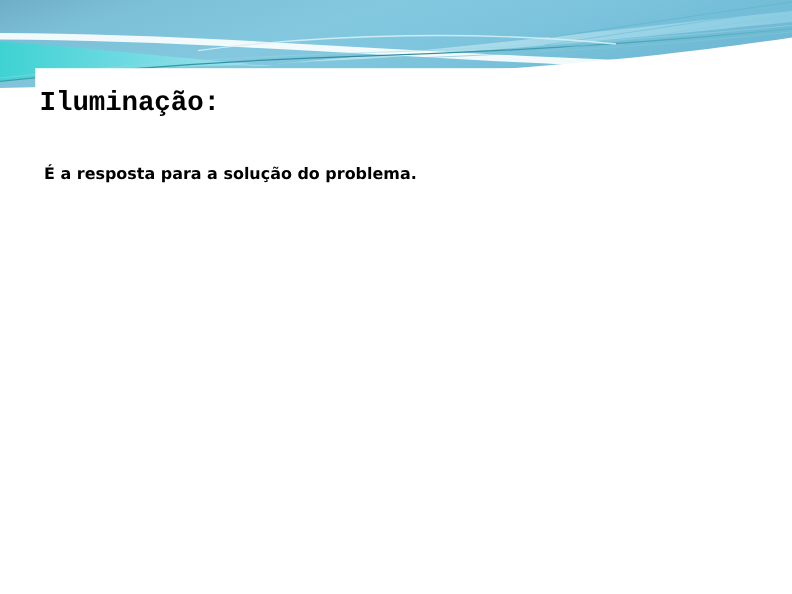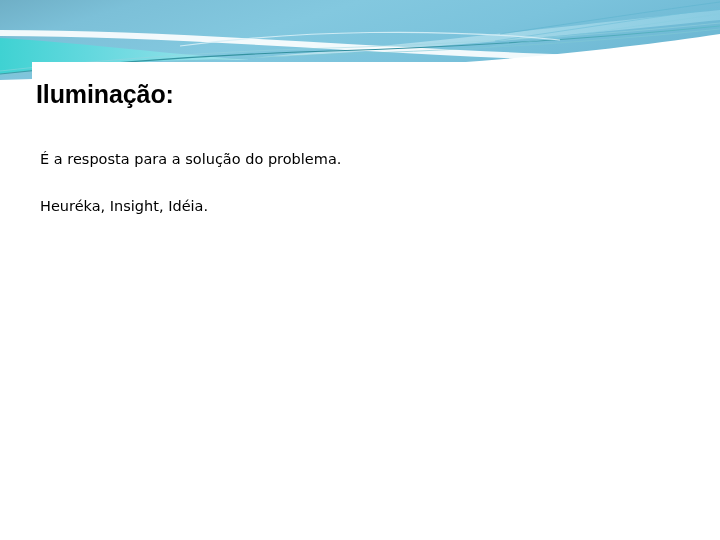--- a/index.html
+++ b/index.html
@@ -48,21 +48,21 @@
     background: #ffffff;
   }
 
   
   #slide-title {
     position: absolute;
     left: 36px;
     top: 79px;
     margin: 0;
     padding: 0;
-    font-family: Liberation Sans, sans-serif;
+    font-family: Liberation Mono, monospace;
     font-size: 25px;
     font-weight: bold;
     color: #000000;
     letter-spacing: -0.1px;
     line-height: 30px;
     white-space: nowrap;
   }
 
   
   #body-text {
@@ -75,20 +75,21 @@
   }
   .para {
     margin: 0;
     padding: 0;
     font-size: 14.5px;
     line-height: 24px;
     white-space: nowrap;
   }
   .para .line {
     display: block;
+    font-weight: bold;
   }
   .gap-sm { height: 23px; }
   .gap-md { height: 34px; }
   .gap-lg { height: 33px; }
 </style>
 </head>
 <body>
 
 <div id="slide">
 
@@ -145,23 +146,20 @@
   <h1 id="slide-title">Iluminação:</h1>
 
   <div id="body-text">
 
     <p class="para">
       <span class="line">É a resposta para a solução do problema.</span>
     </p>
 
     <div class="gap-sm"></div>
 
-    <p class="para">
-      <span class="line">Heuréka, Insight, Idéia.</span>
-    </p>
 
     <div class="gap-md"></div>
 
 
     <div class="gap-lg"></div>
 
 
   </div>
 
 </div>

